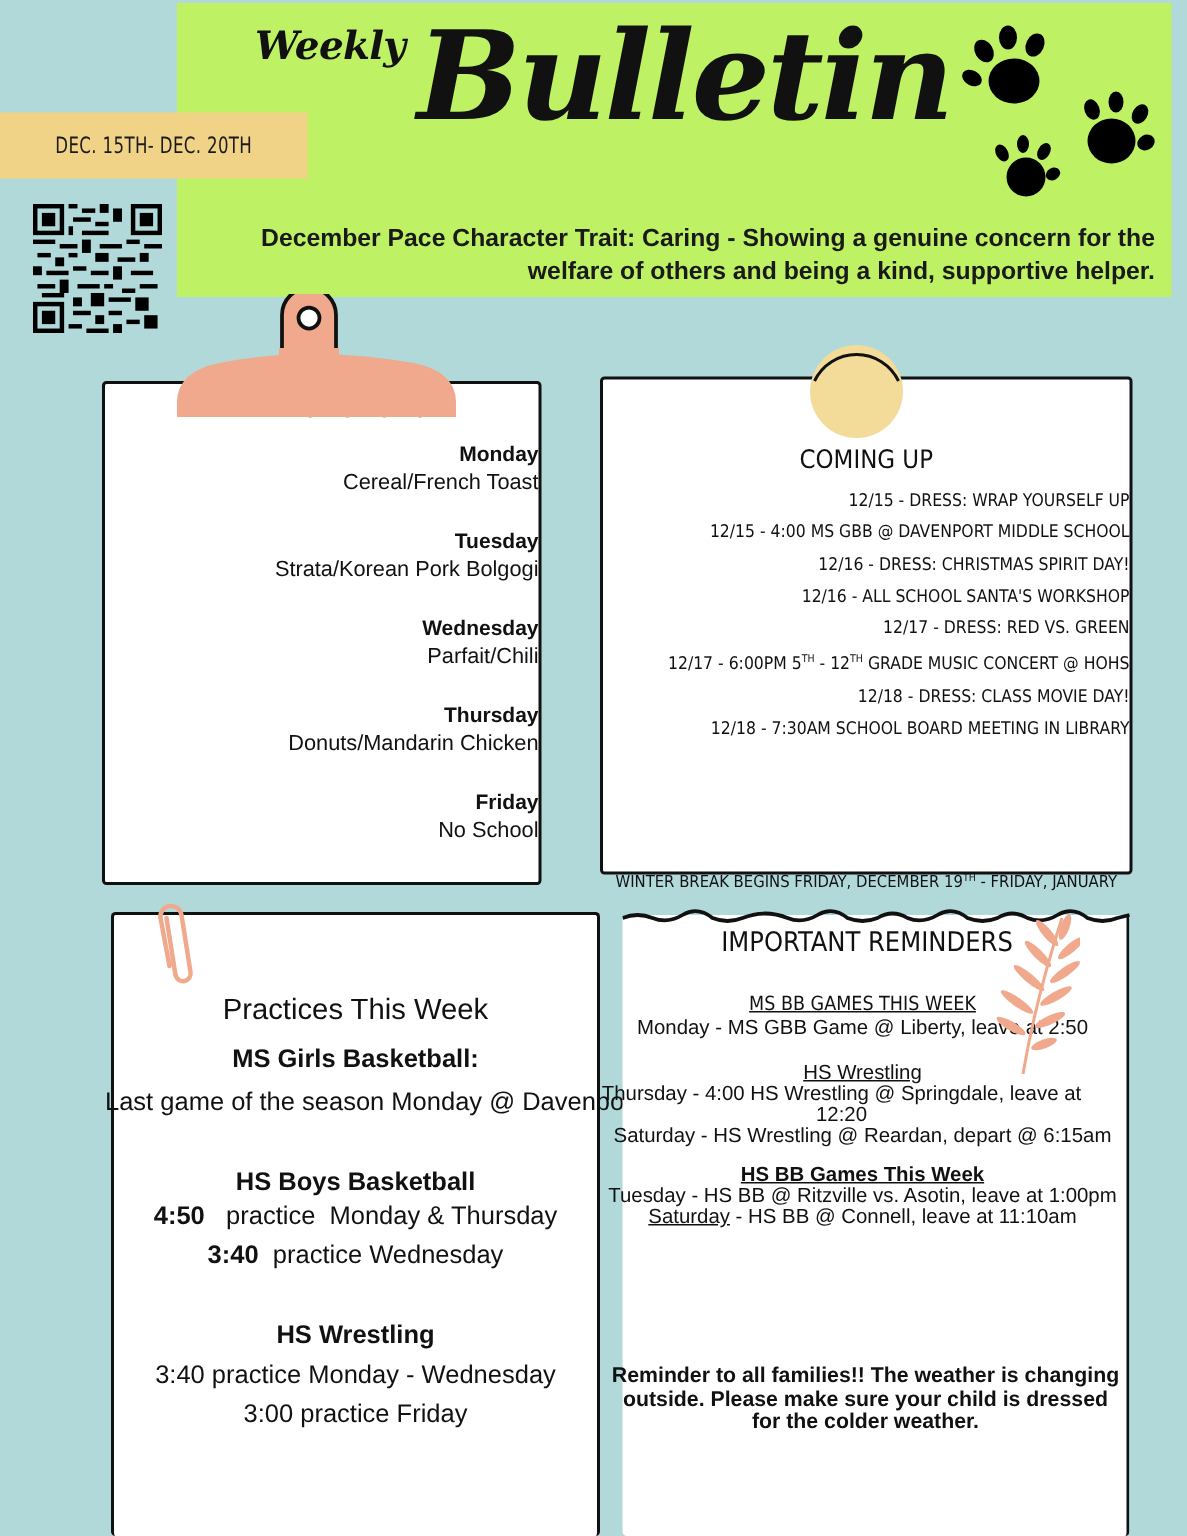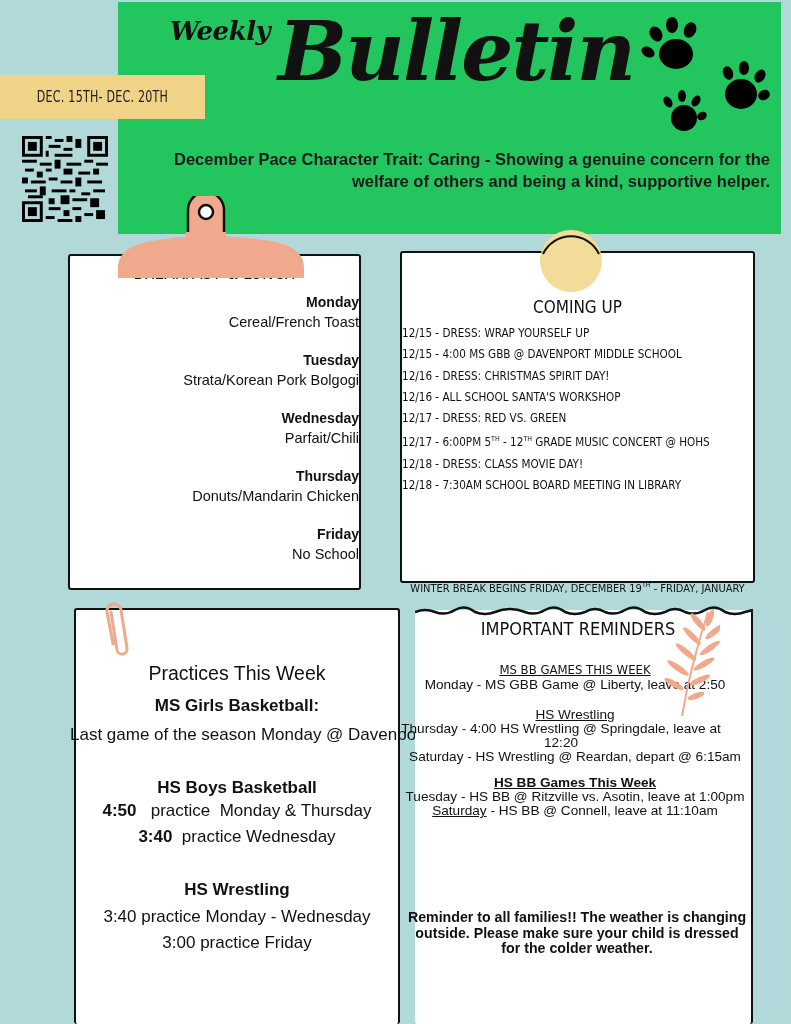--- a/index.html
+++ b/index.html
@@ -1,19 +1,19 @@
 <!DOCTYPE html>
 <html><head>
 <meta charset="utf-8">
 <style>
   * { box-sizing: border-box; margin: 0; padding: 0; }
   html, body { width: 791px; height: 1024px; overflow: hidden; }
   body { background: #b2d9d9; position: relative; font-family: "Liberation Sans", sans-serif; color: #111; }
 
-  .header-card { position: absolute; left: 118px; top: 2px; width: 663px; height: 232px; background: #22c55e; }
+  .header-card { position: absolute; left: 118px; top: 2px; width: 663px; height: 196px; background: #bef264; }
   .weekly { position: absolute; left: 52px; top: 14px; font-family: "DejaVu Serif", serif; font-style: italic; font-weight: bold; font-size: 26px; letter-spacing: -0.5px; }
   .bulletin { position: absolute; left: 160px; top: 8px; font-family: "DejaVu Serif", serif; font-style: italic; font-weight: bold; font-size: 82px; letter-spacing: -2px; line-height: 1; }
   .paws { position: absolute; left: 518px; top: 14px; width: 135px; height: 125px; }
   .trait { position: absolute; left: 12px; top: 146px; width: 640px; text-align: right; font-weight: bold; font-size: 16.5px; line-height: 22px; color: #1a1a1a; }
 
   .date-banner { position: absolute; left: 0; top: 75px; width: 206px; height: 44px; background: #f0d386; display: flex; align-items: center; justify-content: center; font-family: "DejaVu Sans Condensed", "DejaVu Sans", sans-serif; font-size: 15px; letter-spacing: 0.3px; color: #1a1a1a; transform: scaleX(0.82); transform-origin: left center; width: 250px; }
   .qr { position: absolute; left: 22px; top: 136px; width: 86px; height: 86px; }
 
   .card { position: absolute; background: #fff; border: 2.5px solid #111; border-radius: 3px; }
   .menu-card { left: 68px; top: 254px; width: 293px; height: 336px; }
@@ -24,21 +24,21 @@
   .condensed { font-family: "DejaVu Sans Condensed", "DejaVu Sans", sans-serif; text-transform: uppercase; }
 
   .clip { position: absolute; left: 116px; top: 196px; width: 190px; height: 82px; }
   .menu-title { position: absolute; left: 0; top: 7px; width: 100%; text-align: center; font-size: 17px; }
   .menu-list { position: absolute; left: 0; top: 36px; width: 100%; text-align: right; }
   .menu-day { font-weight: bold; font-size: 14px; line-height: 20px; }
   .menu-food { font-size: 14.5px; line-height: 20px; margin-bottom: 18px; }
 
   .circle-pin { position: absolute; left: 540px; top: 221px; width: 62px; height: 74px; }
   .events-title { position: absolute; left: 0; top: 44px; width: 100%; text-align: center; font-size: 17px; }
-  .events-list { position: absolute; left: 0; top: 70px; width: 100%; text-align: left; font-size: 11.6px; line-height: 21.3px; }
+  .events-list { position: absolute; left: 0; top: 70px; width: 100%; text-align: right; font-size: 11.6px; line-height: 21.3px; }
   .events-list sup { font-size: 7px; }
   .break-note { position: absolute; left: 0; top: 284px; width: 100%; text-align: center; font-size: 11px; line-height: 24px; margin-top: 36px; }
   .break-note sup { font-size: 7px; }
 
   .paperclip { position: absolute; left: 103px; top: 600px; width: 30px; height: 58px; }
   .practice-title { position: absolute; left: 0; top: 52px; width: 100%; text-align: center; font-size: 19.5px; }
   .practice-body { position: absolute; left: 0; top: 86px; width: 100%; text-align: center; font-size: 17px; }
   .pr-head { font-weight: bold; line-height: 20px; }
   .pr-line { line-height: 26px; }
 

